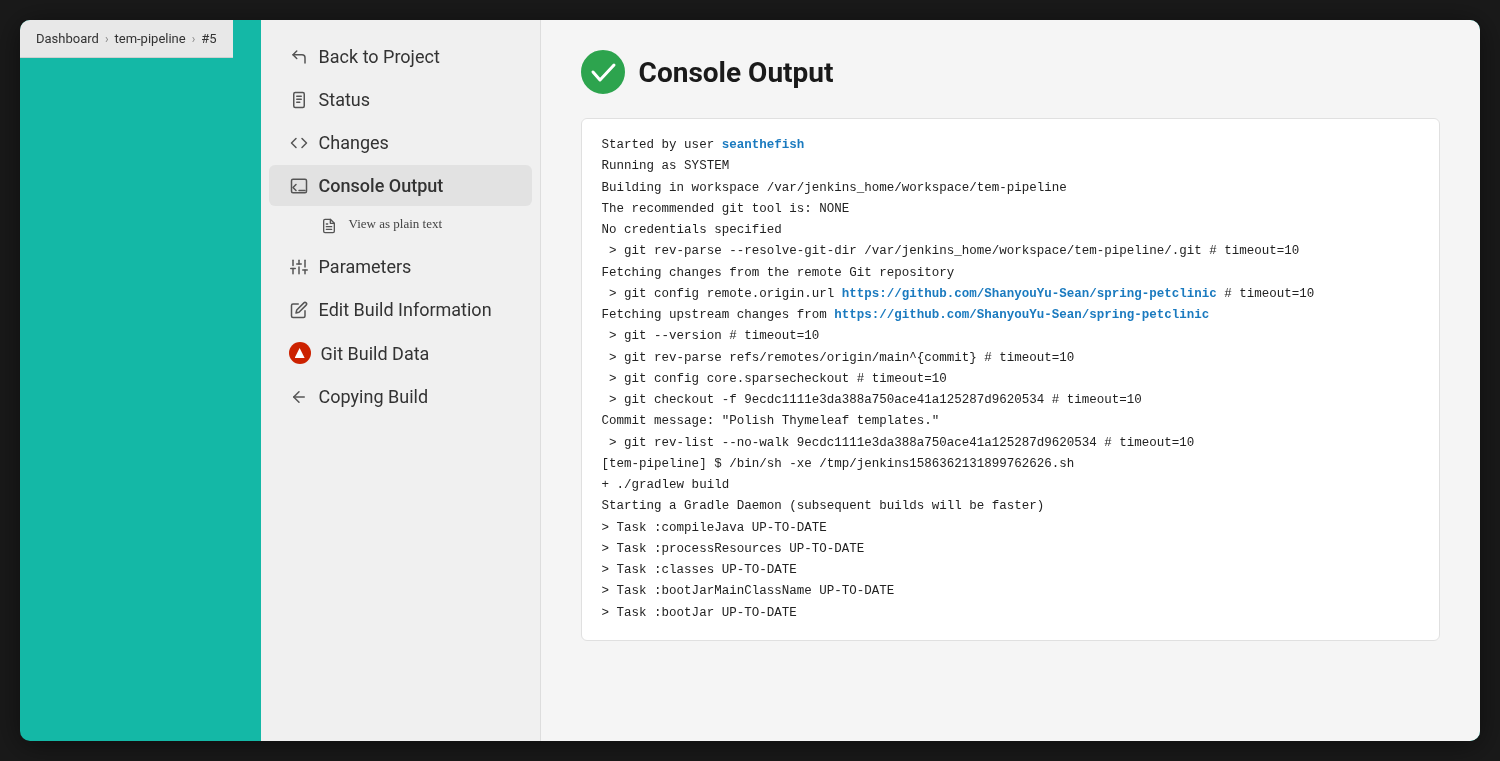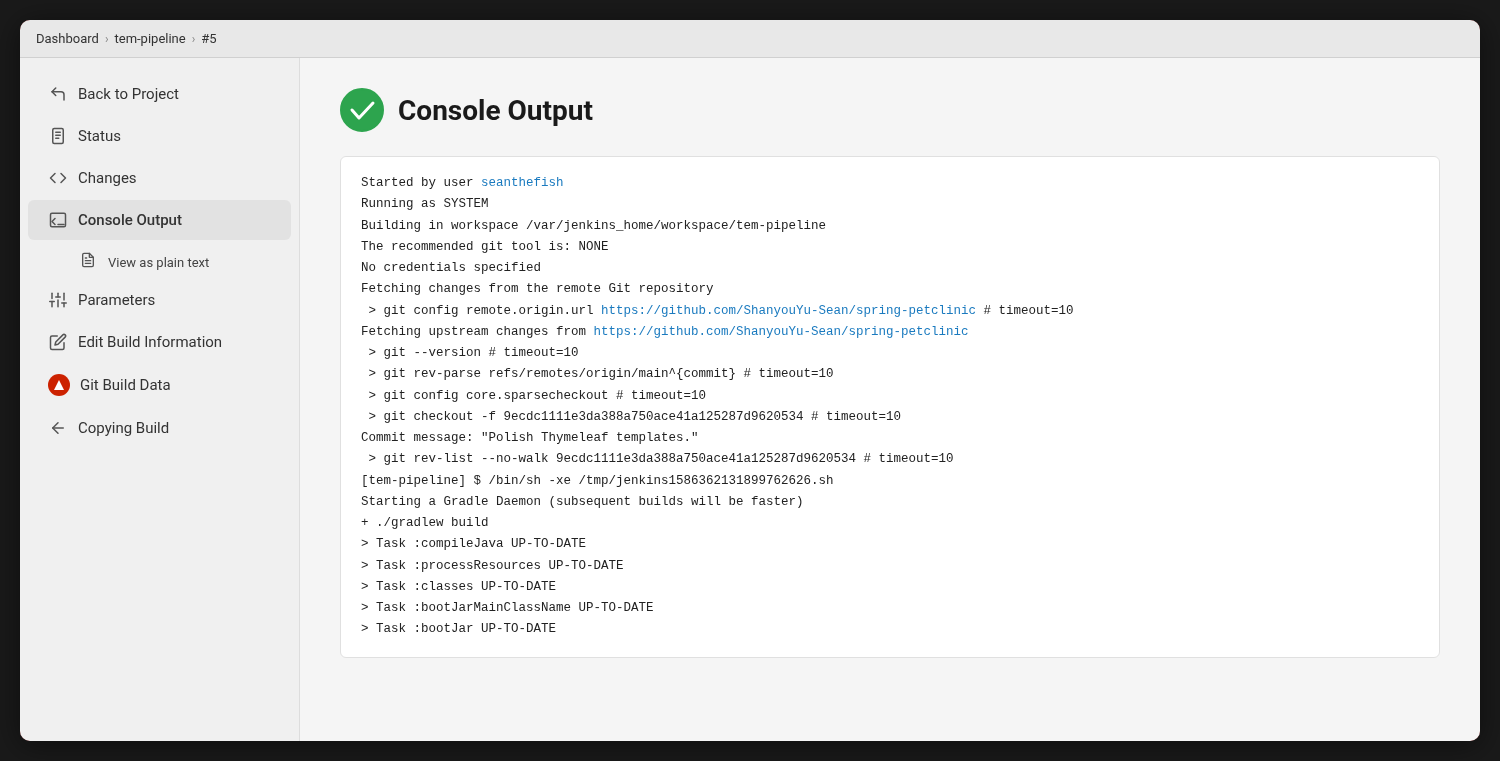--- a/index.html
+++ b/index.html
@@ -7,26 +7,27 @@
       font-family: -apple-system, BlinkMacSystemFont, 'Segoe UI', Roboto, sans-serif;
       background: #1a1a1a;
       display: flex;
       justify-content: center;
       align-items: center;
       min-height: 100vh;
     }
     .window {
       width: 1460px;
       height: 721px;
-      background: #7f1d1d;
+      background: #14b8a6;
       border-radius: 10px;
       overflow: hidden;
       display: flex;
-      flex-direction: column;
+      flex-direction: row;
       box-shadow: 0 4px 30px rgba(0,0,0,0.5);
+      gap: 28px;
     }
     .titlebar {
       background: #e8e8e8;
       height: 38px;
       display: flex;
       align-items: center;
       padding: 0 16px;
       border-bottom: 1px solid #d0d0d0;
       flex-shrink: 0;
     }
@@ -52,48 +53,49 @@
       border-right: 1px solid #ddd;
       padding: 16px 0;
       flex-shrink: 0;
     }
     .sidebar-item {
       display: flex;
       align-items: center;
       gap: 10px;
       padding: 10px 20px;
       cursor: pointer;
-      font-size: 15px;
+      font-size: 18px;
       color: #333;
       border-radius: 6px;
       margin: 0 8px 2px 8px;
     }
     .sidebar-item.active {
       background: #e2e2e2;
       font-weight: 500;
     }
     .sidebar-item-icon {
       width: 20px;
       height: 20px;
       display: flex;
       align-items: center;
       justify-content: center;
       flex-shrink: 0;
       color: #555;
     }
     .sidebar-sub-item {
       display: flex;
-      align-items: flex-end;
+      align-items: flex-start;
       gap: 10px;
       padding: 8px 20px 8px 50px;
       cursor: pointer;
       font-size: 13px;
       color: #444;
       border-radius: 6px;
       margin: 0 8px 2px 8px;
+      font-family: Liberation Serif, serif;
     }
     .git-build-icon {
       width: 22px;
       height: 22px;
       background: #cc2200;
       border-radius: 50%;
       display: flex;
       align-items: center;
       justify-content: center;
       flex-shrink: 0;
@@ -134,20 +136,21 @@
       padding: 16px 20px;
       font-family: 'Courier New', Courier, monospace;
       font-size: 12.5px;
       line-height: 1.7;
       color: #222;
       overflow-x: auto;
     }
     .console-output .link {
       color: #1a7abf;
       text-decoration: none;
+      font-weight: bold;
     }
   </style>
 </head>
 <body>
 
 <div class="window">
 
   <div class="titlebar">
     <div class="breadcrumb">
       <span>Dashboard</span>
@@ -269,32 +272,33 @@
         </svg>
         <span class="page-title">Console Output</span>
       </div>
 
       <div class="console-output">
         <div>Started by user <a class="link" href="#">seanthefish</a></div>
         <div>Running as SYSTEM</div>
         <div>Building in workspace /var/jenkins_home/workspace/tem-pipeline</div>
         <div>The recommended git tool is: NONE</div>
         <div>No credentials specified</div>
+        <div>&nbsp;&gt; git rev-parse --resolve-git-dir /var/jenkins_home/workspace/tem-pipeline/.git # timeout=10</div>
         <div>Fetching changes from the remote Git repository</div>
         <div>&nbsp;&gt; git config remote.origin.url <a class="link" href="#">https://github.com/ShanyouYu-Sean/spring-petclinic</a> # timeout=10</div>
         <div>Fetching upstream changes from <a class="link" href="#">https://github.com/ShanyouYu-Sean/spring-petclinic</a></div>
         <div>&nbsp;&gt; git --version # timeout=10</div>
         <div>&nbsp;&gt; git rev-parse refs/remotes/origin/main^{commit} # timeout=10</div>
         <div>&nbsp;&gt; git config core.sparsecheckout # timeout=10</div>
         <div>&nbsp;&gt; git checkout -f 9ecdc1111e3da388a750ace41a125287d9620534 # timeout=10</div>
         <div>Commit message: "Polish Thymeleaf templates."</div>
         <div>&nbsp;&gt; git rev-list --no-walk 9ecdc1111e3da388a750ace41a125287d9620534 # timeout=10</div>
         <div>[tem-pipeline] $ /bin/sh -xe /tmp/jenkins1586362131899762626.sh</div>
+        <div>+ ./gradlew build</div>
         <div>Starting a Gradle Daemon (subsequent builds will be faster)</div>
-        <div>+ ./gradlew build</div>
         <div>&gt; Task :compileJava UP-TO-DATE</div>
         <div>&gt; Task :processResources UP-TO-DATE</div>
         <div>&gt; Task :classes UP-TO-DATE</div>
         <div>&gt; Task :bootJarMainClassName UP-TO-DATE</div>
         <div>&gt; Task :bootJar UP-TO-DATE</div>
 
       </div>
     </div>
   </div>
 </div>

